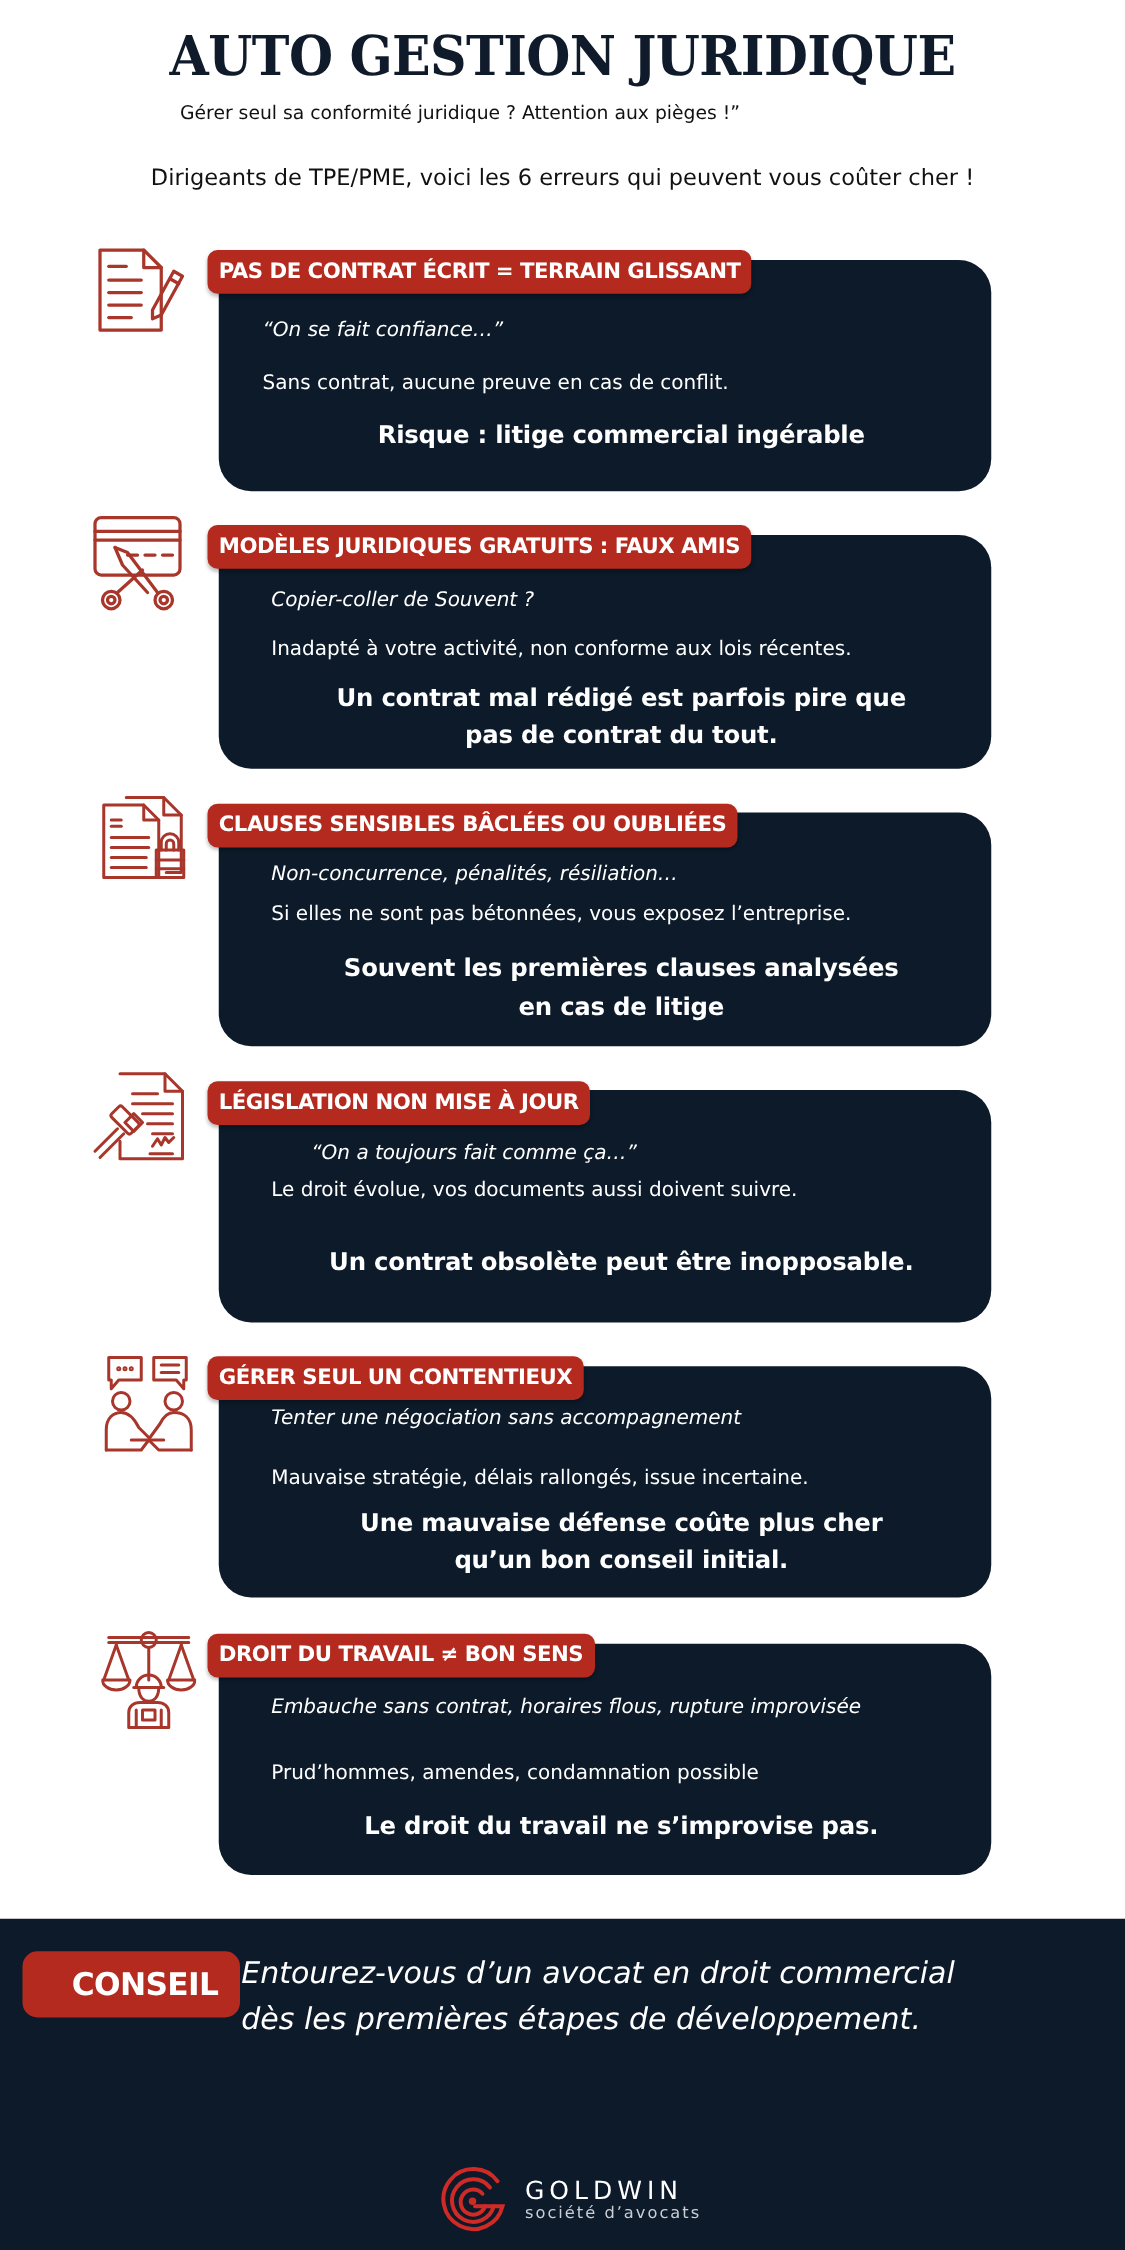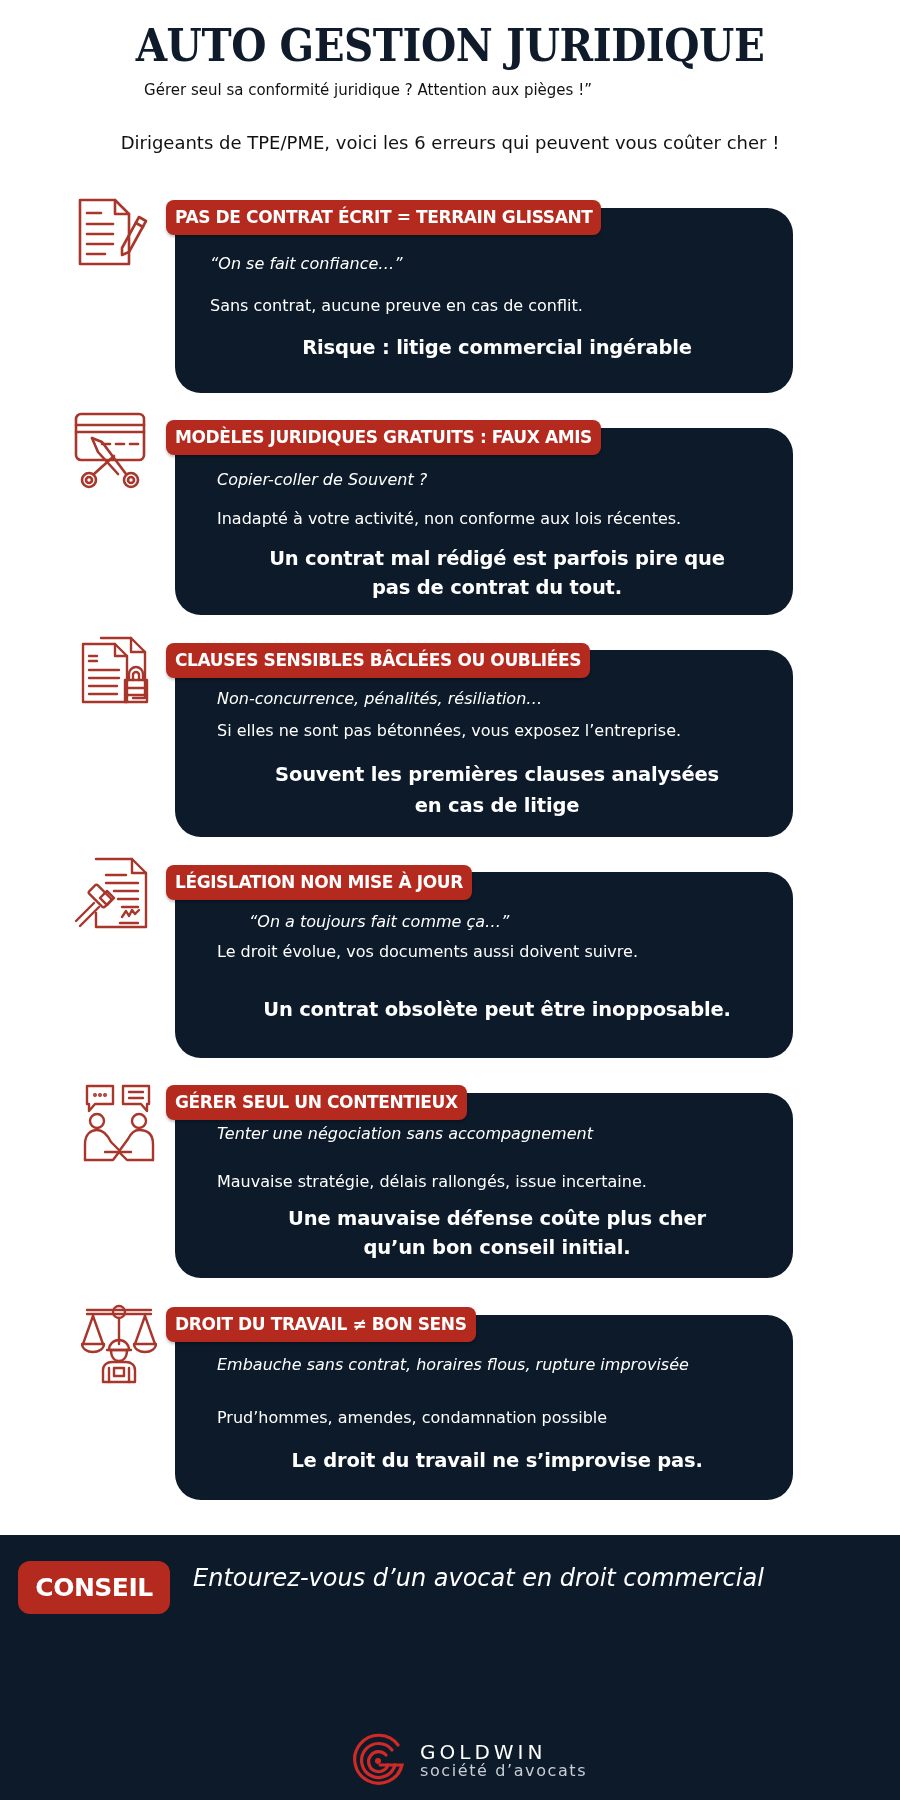--- a/index.html
+++ b/index.html
@@ -13,25 +13,25 @@
   .label { left: 166px; height: 35px; background: #b52a1e; border-radius: 8px; color: #fff; font-weight: bold; font-size: 17px; line-height: 35px; padding: 0 9px; white-space: nowrap; letter-spacing: -0.4px; box-shadow: 0 2px 3px rgba(0,0,0,0.25); }
   .line { white-space: nowrap; color: #fff; }
   .it { font-style: italic; font-size: 16px; line-height: 22px; }
   .nm { font-size: 16px; line-height: 22px; }
   .bd { font-weight: bold; font-size: 19.5px; line-height: 28px; text-align: center; width: 618px; left: 188px; letter-spacing: -0.2px; }
 
   .icon { position: absolute; }
   .icon svg { width: 100%; height: 100%; display: block; }
 
   .footer { left: 0; top: 1535px; width: 900px; height: 265px; background: #0c1a2a; }
-  .badge { left: 18px; top: 1561px; width: 152px; height: 53px; background: #b52a1e; border-radius: 12px; color: #fff; font-weight: bold; font-size: 25px; line-height: 53px; text-align: center; letter-spacing: -0.5px; }
+  .badge { left: 18px; top: 1561px; width: 152px; height: 53px; background: #b52a1e; border-radius: 12px; color: #fff; font-weight: bold; font-size: 25px; line-height: 53px; text-align: center; letter-spacing: -0.5px; padding-left: 22px; }
   .conseil-text { left: 193px; top: 1560px; width: 700px; color: #fff; font-style: italic; font-size: 24px; line-height: 37px; }
   .logo-icon { left: 350px; top: 1733px; width: 56px; height: 54px; }
   .logo-name { left: 420px; top: 1740px; color: #fff; font-size: 20px; letter-spacing: 4px; line-height: 24px; }
-  .logo-sub { left: 420px; top: 1764px; color: #c9ced6; font-size: 16px; letter-spacing: 1.6px; line-height: 14px; }
+  .logo-sub { left: 420px; top: 1764px; color: #c9ced6; font-size: 13px; letter-spacing: 1.6px; line-height: 14px; }
 </style>
 </head>
 <body>
 
 <div class="abs title">AUTO GESTION JURIDIQUE</div>
 <div class="abs subtitle">Gérer seul sa conformité juridique ? Attention aux pièges !”</div>
 <div class="abs intro">Dirigeants de TPE/PME, voici les 6 erreurs qui peuvent vous coûter cher !</div>
 
 <section>
   <div class="icon" style="left:77px;top:197px;width:72px;height:70px;">
@@ -186,20 +186,21 @@
   <div class="abs label" style="top:1307px;">DROIT DU TRAVAIL ≠ BON SENS</div>
   <div class="abs line it" style="left:217px;top:1354px;">Embauche sans contrat, horaires flous, rupture improvisée</div>
   <div class="abs line nm" style="left:217px;top:1407px;">Prud’hommes, amendes, condamnation possible</div>
   <div class="abs line bd" style="top:1447px;">Le droit du travail ne s’improvise pas.</div>
 </section>
 
 <footer class="abs footer"></footer>
 <div class="abs badge">CONSEIL</div>
 <div class="abs conseil-text">
   <div>Entourez-vous d’un avocat en droit commercial</div>
+  <div>dès les premières étapes de développement.</div>
 </div>
 
 <div class="abs logo-icon">
   <svg viewBox="0 0 56 54" fill="none" stroke="#d02a26" stroke-width="3.2" stroke-linecap="round">
     <path d="M48 12 A24 24 0 1 0 52 32 H30"></path>
     <path d="M42 17 A17 17 0 1 0 45 32"></path>
     <path d="M36 22 A10 10 0 1 0 38 32"></path>
     <circle cx="28" cy="28" r="3" fill="#d02a26" stroke="none"></circle>
   </svg>
 </div>

